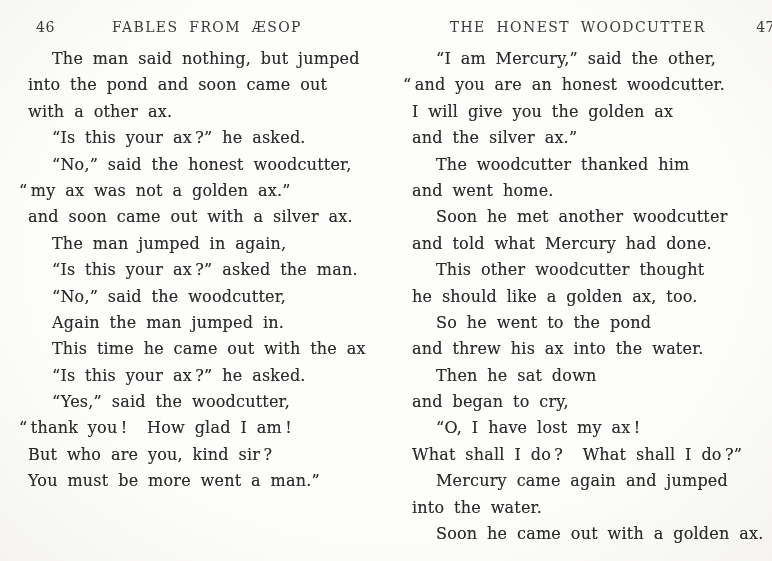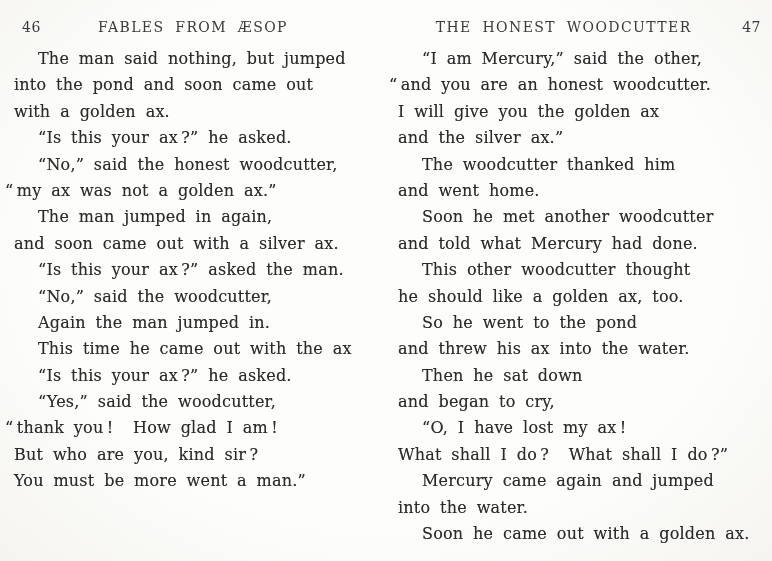--- a/index.html
+++ b/index.html
@@ -2,21 +2,21 @@
 <html><head>
 <meta charset="utf-8">
 <style>
   html, body { margin: 0; padding: 0; }
   body {
     width: 772px; height: 561px;
     position: relative; overflow: hidden;
     background: radial-gradient(ellipse at 50% 45%, var(--paper, #fdfdfb) 62%, #f5f4f0 100%);
     font-family: "DejaVu Serif", "Liberation Serif", serif;
   }
-  .scan { position: absolute; inset: 0; }
+  .scan { position: absolute; inset: 0; margin-left: 14px; }
   .page { position: absolute; top: 0; height: 561px; width: 386px; }
   .page-left  { left: 0; }
   .page-right { left: 386px; }
 
   .running-head {
     position: absolute; top: 19px; left: 0; right: 0; height: 18px;
     font-size: 14px; color: #3a3a3a;
     letter-spacing: 1.4px; word-spacing: 5px; white-space: nowrap;
   }
   .page-num { position: absolute; top: 0; letter-spacing: 0.5px; }
@@ -47,26 +47,26 @@
 <div class="scan">
 
   <div class="page page-left">
     <div class="running-head">
       <span class="page-num">46</span>
       <span class="head-title">FABLES FROM ÆSOP</span>
     </div>
     <div class="body-text" id="page-left-lines">
         <div class="line para">The man said nothing, but jumped</div>
         <div class="line flush">into the pond and soon came out</div>
-        <div class="line flush">with a golden ax.</div>
+        <div class="line flush">with a other ax.</div>
         <div class="line para">“Is this your ax ?” he asked.</div>
         <div class="line para">“No,” said the honest woodcutter,</div>
         <div class="line hang">“ my ax was not a golden ax.”</div>
+        <div class="line flush">and soon came out with a silver ax.</div>
         <div class="line para">The man jumped in again,</div>
-        <div class="line flush">and soon came out with a silver ax.</div>
         <div class="line para">“Is this your ax ?” asked the man.</div>
         <div class="line para">“No,” said the woodcutter,</div>
         <div class="line para">Again the man jumped in.</div>
         <div class="line para">This time he came out with the ax</div>
         <div class="line para">“Is this your ax ?” he asked.</div>
         <div class="line para">“Yes,” said the woodcutter,</div>
         <div class="line hang">“ thank you !  How glad I am !</div>
         <div class="line flush">But who are you, kind sir ?</div>
         <div class="line flush">You must be more went a man.”</div>
       </div>

